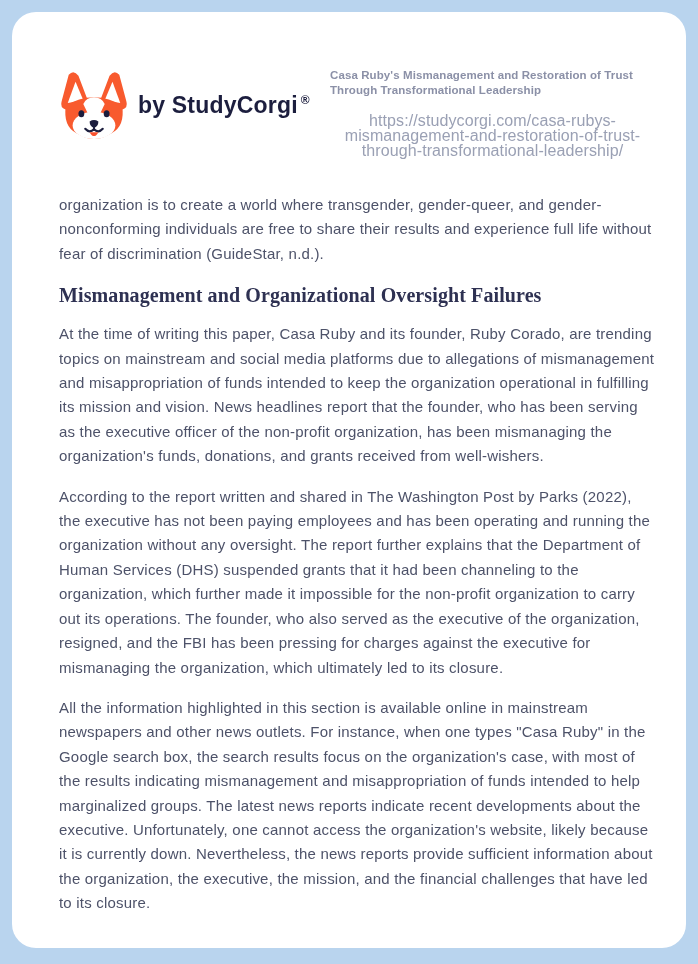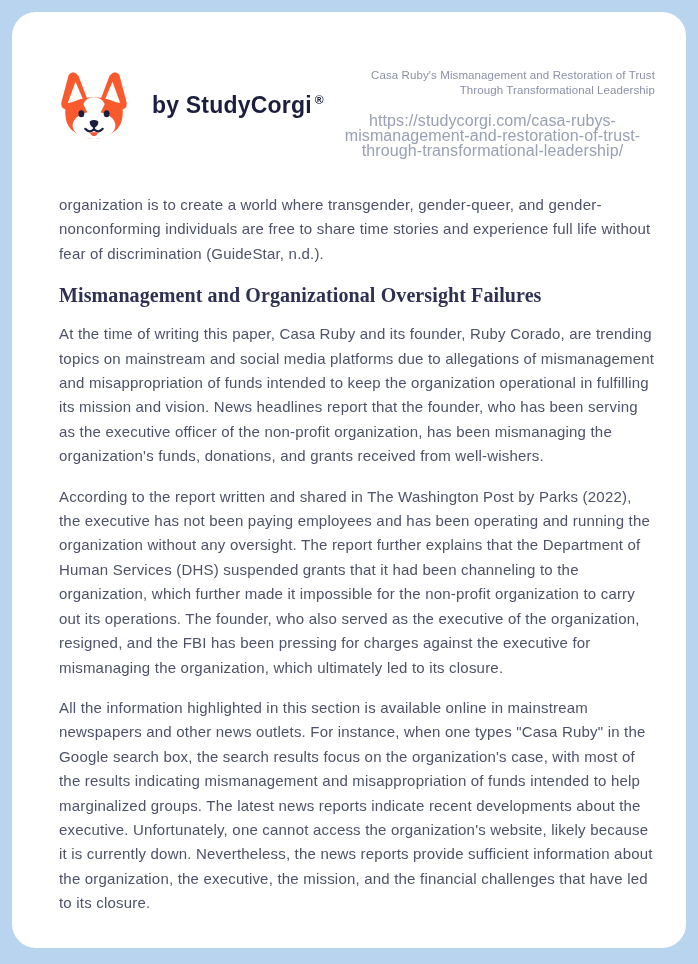--- a/index.html
+++ b/index.html
@@ -22,21 +22,21 @@
     padding: 58px 31px 40px 47px;
   }
   .header {
     display: flex;
     justify-content: space-between;
     align-items: flex-start;
   }
   .brand {
     display: flex;
     align-items: center;
-    gap: 23px;
+    gap: 9px;
   }
   .corgi { width: 70px; height: 70px; display: inline-block; flex: 0 0 auto; }
   .brand-text {
     font-weight: bold;
     font-size: 23px;
     letter-spacing: 0.2px;
     color: #1C1E3E;
     white-space: nowrap;
   }
   .brand-text sup {
@@ -46,23 +46,22 @@
     margin-left: 3px;
   }
   .doc-meta {
     width: 325px;
     margin-top: -2px;
     flex: 0 0 auto;
   }
   .doc-title {
     font-size: 11.5px;
     line-height: 15px;
-    font-weight: normal;
+    font-weight: bold;
     color: #8B90A7;
-    text-align: right;
     letter-spacing: 0.1px;
   }
   .doc-url {
     margin-top: 15px;
     font-size: 16px;
     line-height: 15px;
     color: #9AA0B4;
     text-align: center;
     letter-spacing: 0.1px;
     overflow-wrap: break-word;
@@ -120,20 +119,20 @@
       </span>
       <span class="brand-text"><span>by StudyCorgi</span><sup>®</sup></span>
     </div>
     <div class="doc-meta">
       <div class="doc-title">Casa Ruby's Mismanagement and Restoration of Trust Through Transformational Leadership</div>
       <div class="doc-url">https://studycorgi.com/casa-rubys-mismanagement-and-restoration-of-trust-through-transformational-leadership/</div>
     </div>
   </header>
 
   <main>
-    <p>organization is to create a world where transgender, gender-queer, and gender-nonconforming individuals are free to share time stories and experience full life without fear of discrimination (GuideStar, n.d.).</p>
+    <p>organization is to create a world where transgender, gender-queer, and gender-nonconforming individuals are free to share their results and experience full life without fear of discrimination (GuideStar, n.d.).</p>
     <h2>Mismanagement and Organizational Oversight Failures</h2>
     <p>At the time of writing this paper, Casa Ruby and its founder, Ruby Corado, are trending topics on mainstream and social media platforms due to allegations of mismanagement and misappropriation of funds intended to keep the organization operational in fulfilling its mission and vision. News headlines report that the founder, who has been serving as the executive officer of the non-profit organization, has been mismanaging the organization's funds, donations, and grants received from well-wishers.</p>
     <p>According to the report written and shared in The Washington Post by Parks (2022), the executive has not been paying employees and has been operating and running the organization without any oversight. The report further explains that the Department of Human Services (DHS) suspended grants that it had been channeling to the organization, which further made it impossible for the non-profit organization to carry out its operations. The founder, who also served as the executive of the organization, resigned, and the FBI has been pressing for charges against the executive for mismanaging the organization, which ultimately led to its closure.</p>
     <p>All the information highlighted in this section is available online in mainstream newspapers and other news outlets. For instance, when one types "Casa Ruby" in the Google search box, the search results focus on the organization's case, with most of the results indicating mismanagement and misappropriation of funds intended to help marginalized groups. The latest news reports indicate recent developments about the executive. Unfortunately, one cannot access the organization's website, likely because it is currently down. Nevertheless, the news reports provide sufficient information about the organization, the executive, the mission, and the financial challenges that have led to its closure.</p>
   </main>
 
 </div>
 
 </body></html>

